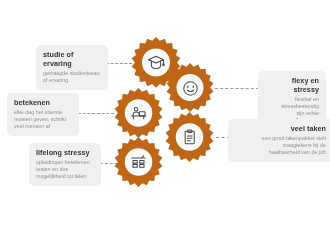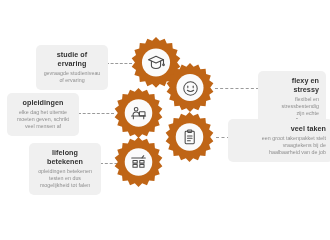--- a/index.html
+++ b/index.html
@@ -36,21 +36,21 @@
     margin-bottom: 2px;
     letter-spacing: 0.05px;
   }
   .card-desc {
     font-size: 5.3px;
     font-weight: normal;
     color: #8e8e8e;
     line-height: 7px;
     letter-spacing: 0.02px;
   }
-  .card.left { text-align: center; }
+  .card.left { text-align: left; }
   .card.right { text-align: right; padding-left: 23px; }
 
   
   .connector {
     position: absolute;
     height: 0;
     border-top: 1px dashed #9a9a9a;
   }
 
   
@@ -83,26 +83,26 @@
   <div class="connector" style="left:215px; top:88px; width:44px;"></div>
 
   <div class="connector" style="left:216px; top:137px; width:25px;"></div>
 
   <div class="card left" style="left:36px; top:45px; width:72px;">
     <div class="card-title">studie of ervaring</div>
     <div class="card-desc">gevraagde studieniveau of ervaring</div>
   </div>
 
   <div class="card left" style="left:7px; top:93px; width:72px;">
-    <div class="card-title">opleidingen</div>
+    <div class="card-title">betekenen</div>
     <div class="card-desc">elke dag het uiterste moeten geven, schrikt veel mensen af</div>
   </div>
 
   <div class="card left" style="left:29px; top:143px; width:72px;">
-    <div class="card-title">lifelong betekenen</div>
+    <div class="card-title">lifelong stressy</div>
     <div class="card-desc">opleidingen betekenen testen en dus mogelijkheid tot falen</div>
   </div>
 
   <div class="card right" style="left:258px; top:71px; width:68px;">
     <div class="card-title">flexy en stressy</div>
     <div class="card-desc">flexibel en stressbestendig zijn echte afknappers</div>
   </div>
 
   <div class="card right" style="left:228px; top:119px; width:105px;">
     <div class="card-title">veel taken</div>

